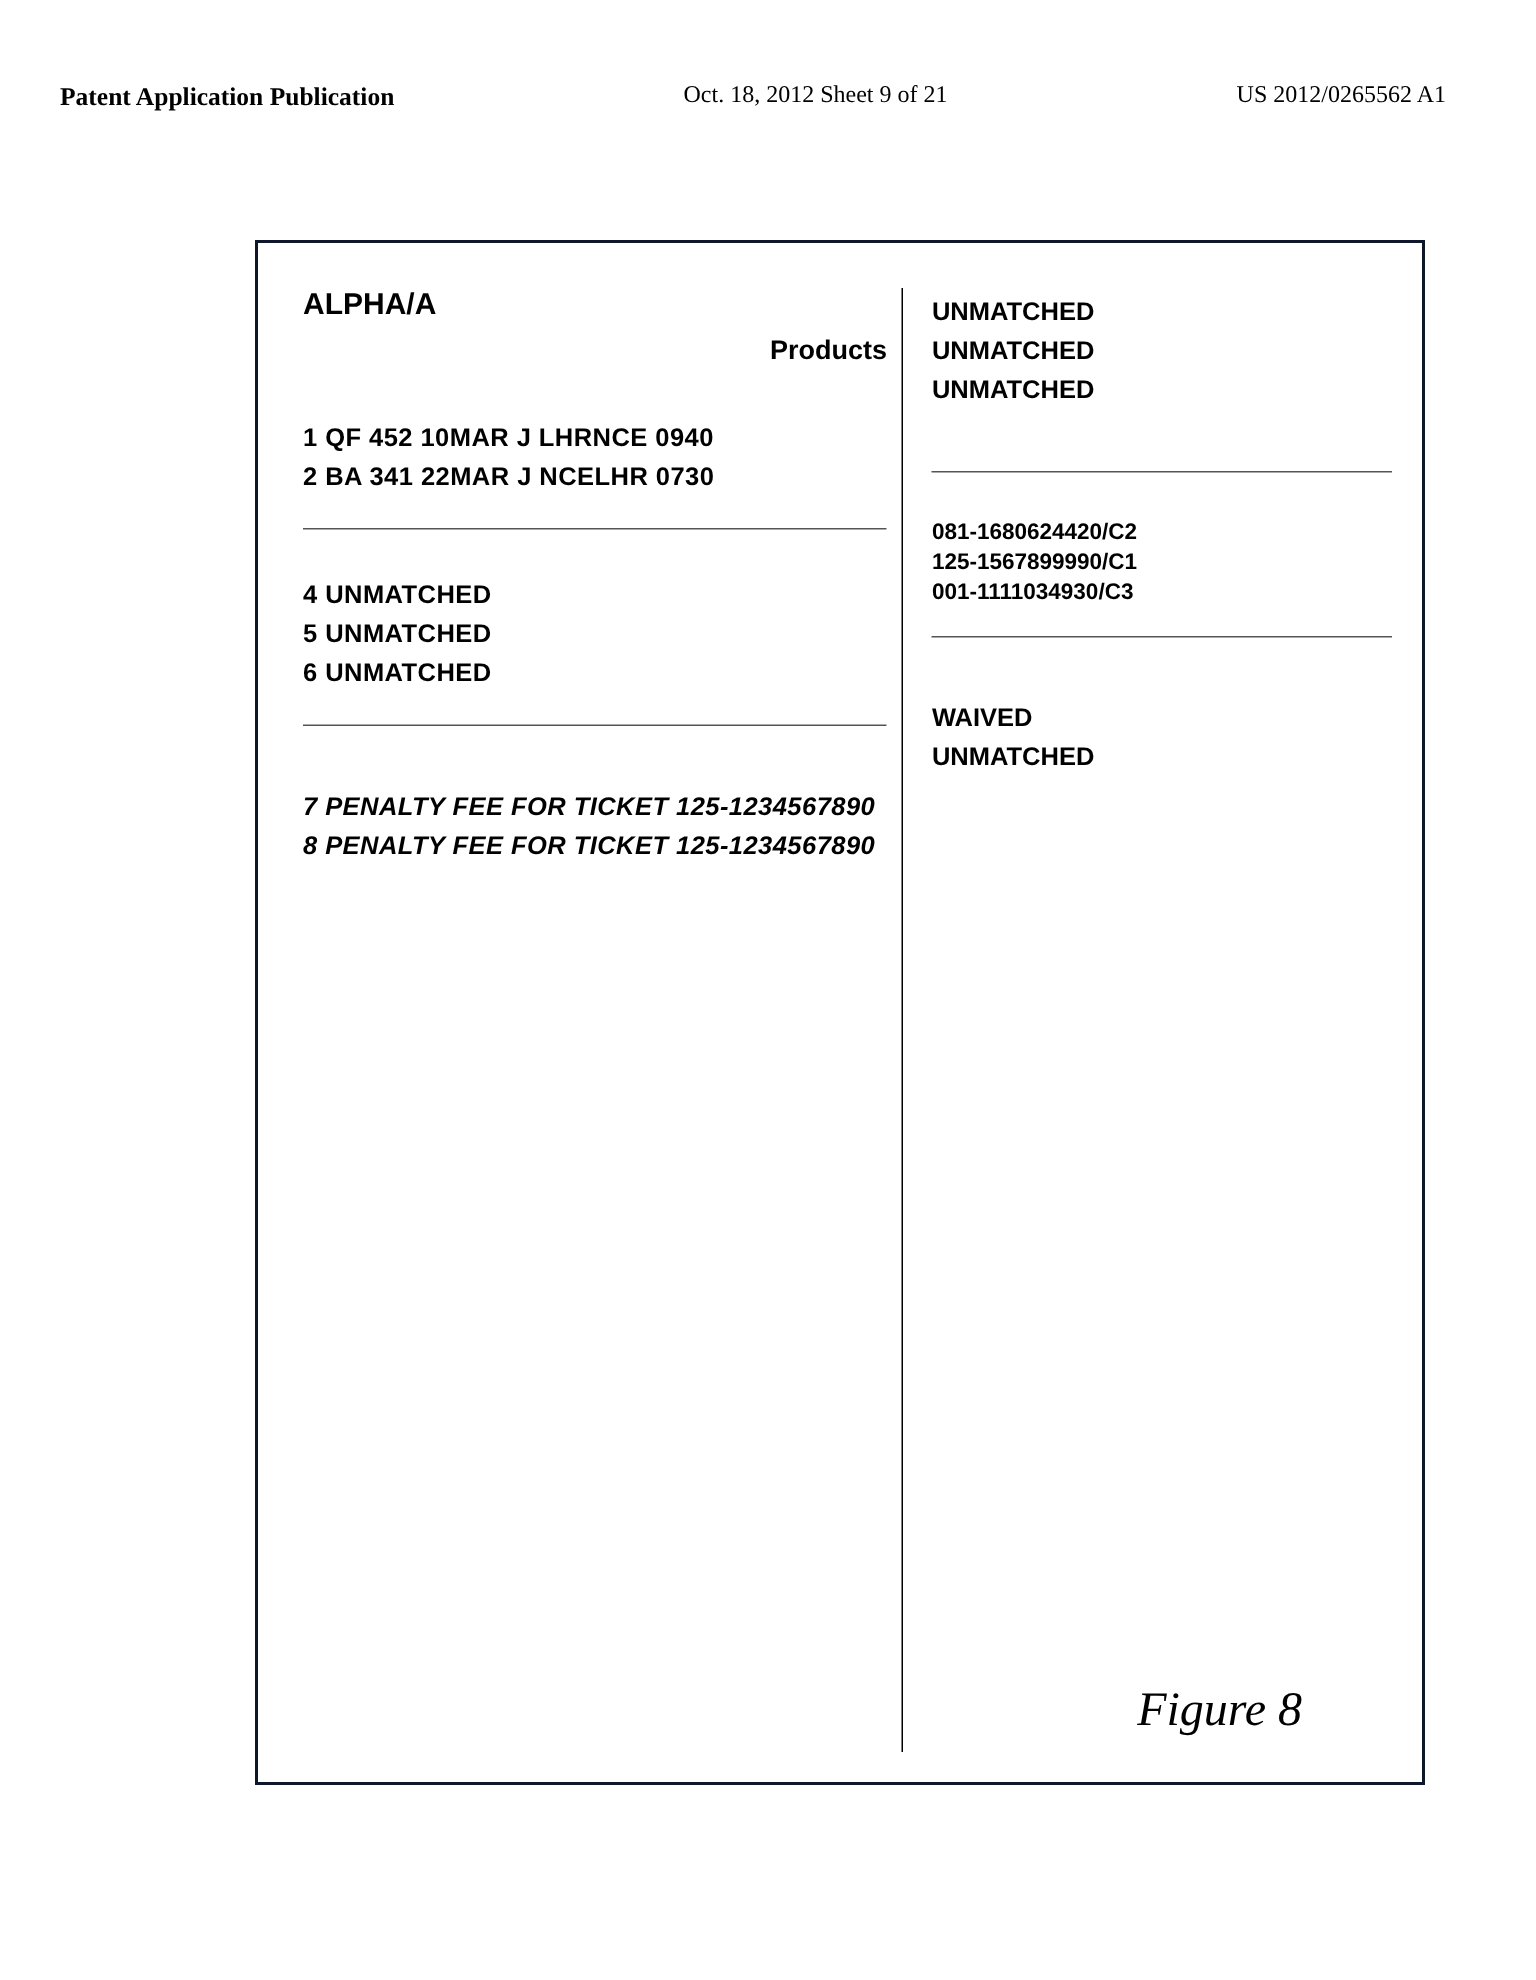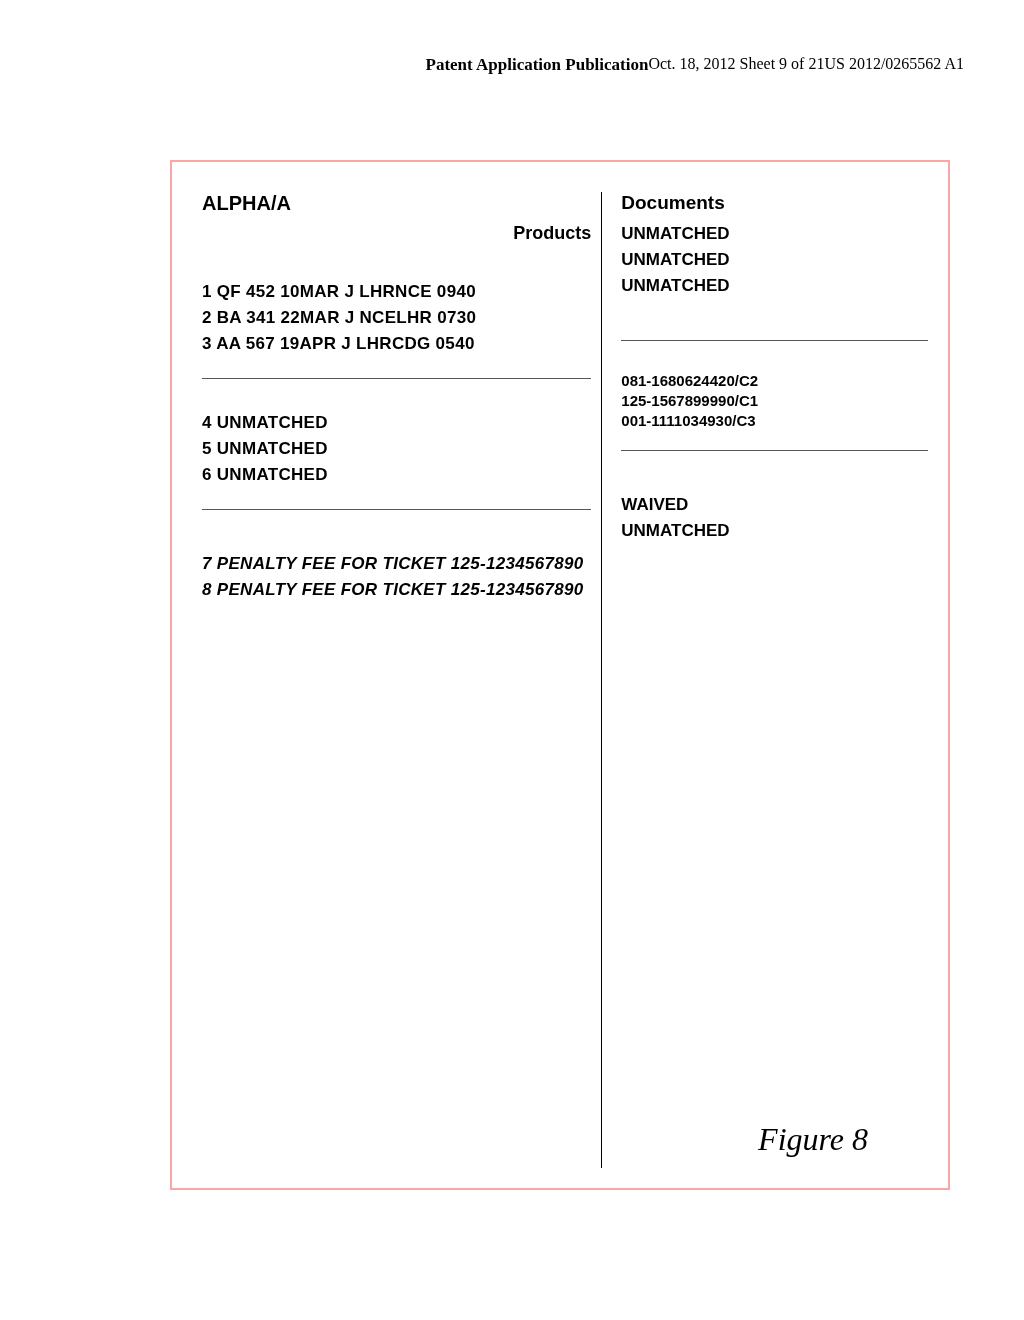--- a/index.html
+++ b/index.html
@@ -13,21 +13,21 @@
       height: 1320px;
       background: #ffffff;
       font-family: 'Times New Roman', Times, serif;
       position: relative;
       overflow: hidden;
     }
 
     
     .page-header {
       display: flex;
-      justify-content: flex-end;
+      justify-content: space-between;
       align-items: flex-start;
       padding: 55px 60px 0 40px;
     }
 
     .header-left {
       font-size: 17px;
       font-weight: bold;
       color: #000;
     }
 
@@ -52,21 +52,21 @@
       bottom: 80px;
     }
 
     
     .figure-box {
       position: absolute;
       top: 0;
       left: 50px;
       width: 780px;
       height: 1030px;
-      border: 2px solid #fca5a5;
+      border: 2px solid #0f172a;
       padding: 30px 20px 20px 30px;
     }
 
     
     .figure-inner {
       display: flex;
       width: 100%;
       height: 100%;
       position: relative;
     }
@@ -209,21 +209,20 @@
       <div class="left-col">
 
         <div class="left-section-top">
           <div class="alpha-title">ALPHA/A</div>
           <div class="products-label">Products</div>
         </div>
 
         <div>
           <div class="data-row">1 QF 452 10MAR J LHRNCE 0940</div>
           <div class="data-row">2 BA 341 22MAR J NCELHR 0730</div>
-          <div class="data-row">3 AA 567 19APR J LHRCDG 0540</div>
         </div>
 
         <div class="h-divider"></div>
 
         <div class="left-section-mid">
           <div class="data-row">4 UNMATCHED</div>
           <div class="data-row">5 UNMATCHED</div>
           <div class="data-row">6 UNMATCHED</div>
         </div>
 
@@ -234,21 +233,20 @@
           <div class="data-row">8 PENALTY FEE FOR TICKET 125-1234567890</div>
         </div>
 
       </div>
 
       <div class="divider-line"></div>
 
       <div class="right-col">
 
         <div class="right-section-top">
-          <div class="doc-header">Documents</div>
           <div class="doc-item">UNMATCHED</div>
           <div class="doc-item">UNMATCHED</div>
           <div class="doc-item">UNMATCHED</div>
         </div>
 
         <div class="h-divider"></div>
 
         <div class="right-section-mid">
           <div class="doc-item-code">081-1680624420/C2</div>
           <div class="doc-item-code">125-1567899990/C1</div>

